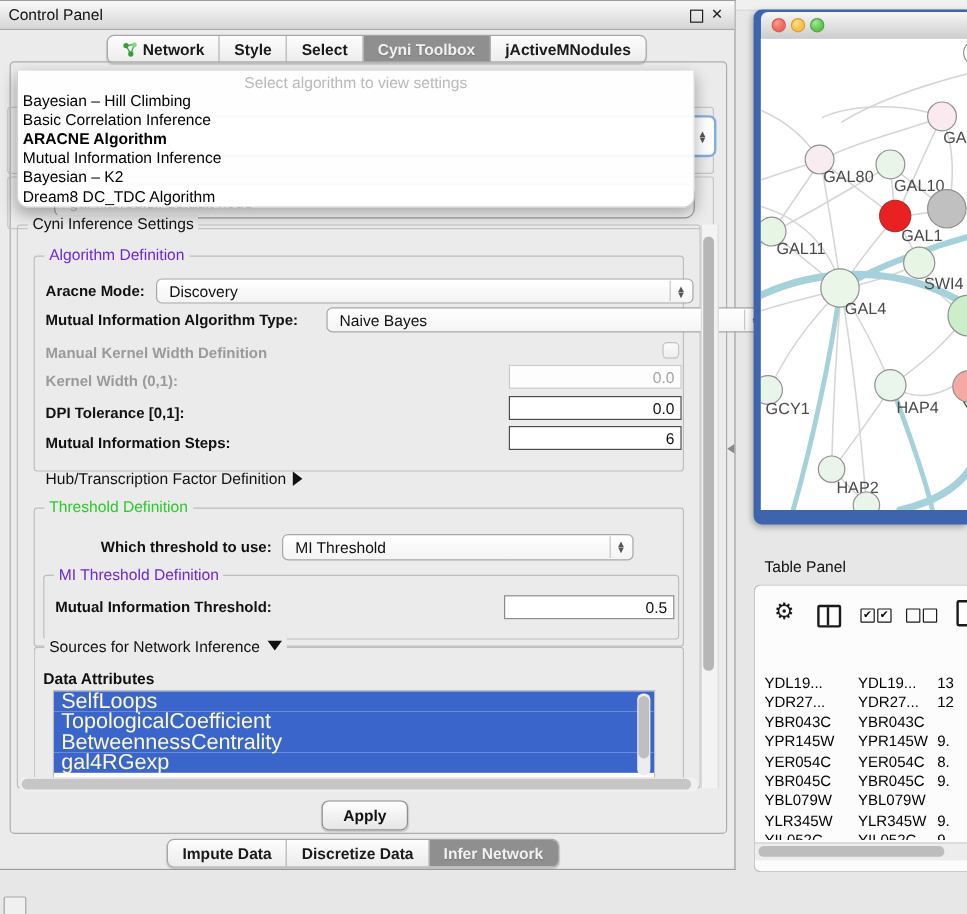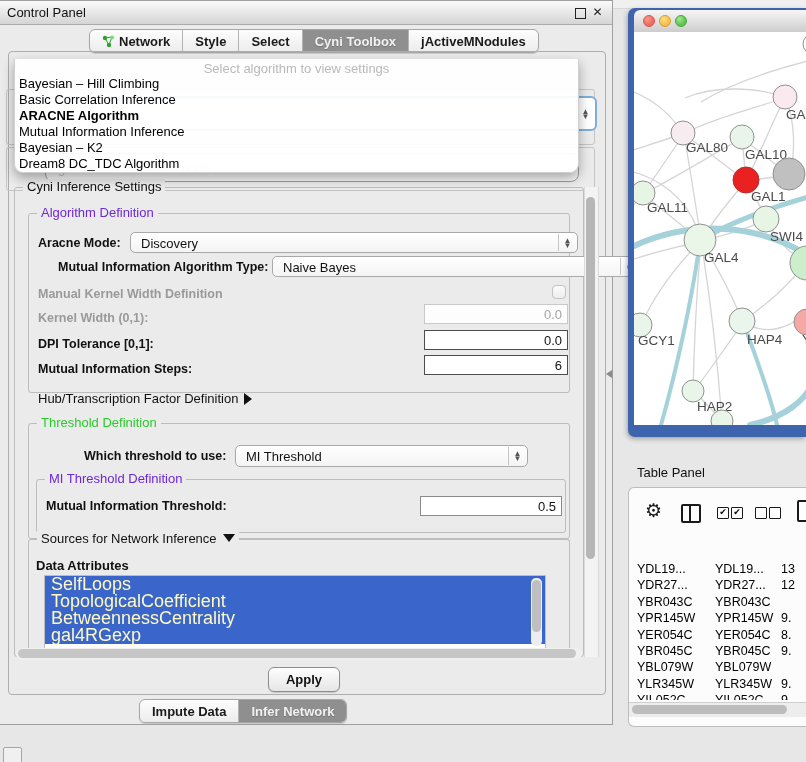--- a/index.html
+++ b/index.html
@@ -178,21 +178,21 @@
     <span class="legend blue">Algorithm Definition</span>
   </div>
   <div class="lbl" style="left:38px;top:235px;">Aracne Mode:</div>
   <div class="combo" style="left:130px;top:231px;width:448px;height:21px;">
     <span class="val">Discovery</span>
     <div class="spin">
         <span>▲</span>
         <span>▼</span>
       </div>
   </div>
-  <div class="lbl" style="left:38px;top:259px;margin-left:20px;">Mutual Information Algorithm Type:</div>
+  <div class="lbl" style="left:38px;top:259px;">Mutual Information Algorithm Type:</div>
   <div class="combo" style="left:272px;top:255px;width:368px;height:21px;">
     <span class="val">Naive Bayes</span>
     <div class="spin">
         <span>▲</span>
         <span>▼</span>
       </div>
   </div>
   <div class="lbl dis" style="left:38px;top:286px;">Manual Kernel Width Definition</div>
   <div class="checkbox" style="left:552px;top:284px;"></div>
   <div class="lbl dis" style="left:38px;top:310px;">Kernel Width (0,1):</div>
@@ -245,20 +245,23 @@
   </div>
   <div class="htrack" style="left:16px;top:647px;width:566px;height:12px;">
     <div class="hthumb" style="left:2px;width:558px;"></div>
   </div>
 
   <div id="apply-btn" class="abs">Apply</div>
 
   <div id="bottom-tabs" class="abs tabstrip">
       <div class="tab">
         <span>Impute Data</span>
+      </div>
+      <div class="tab">
+        <span>Discretize Data</span>
       </div>
       <div class="tab sel">
         <span>Infer Network</span>
       </div>
     </div>
 <div id="algo-dropdown" class="abs">
       <div id="dd-header">Select algorithm to view settings</div>
       <div class="dd-item">Bayesian – Hill Climbing</div>
       <div class="dd-item">Basic Correlation Inference</div>
       <div class="dd-item sel">ARACNE Algorithm</div>

